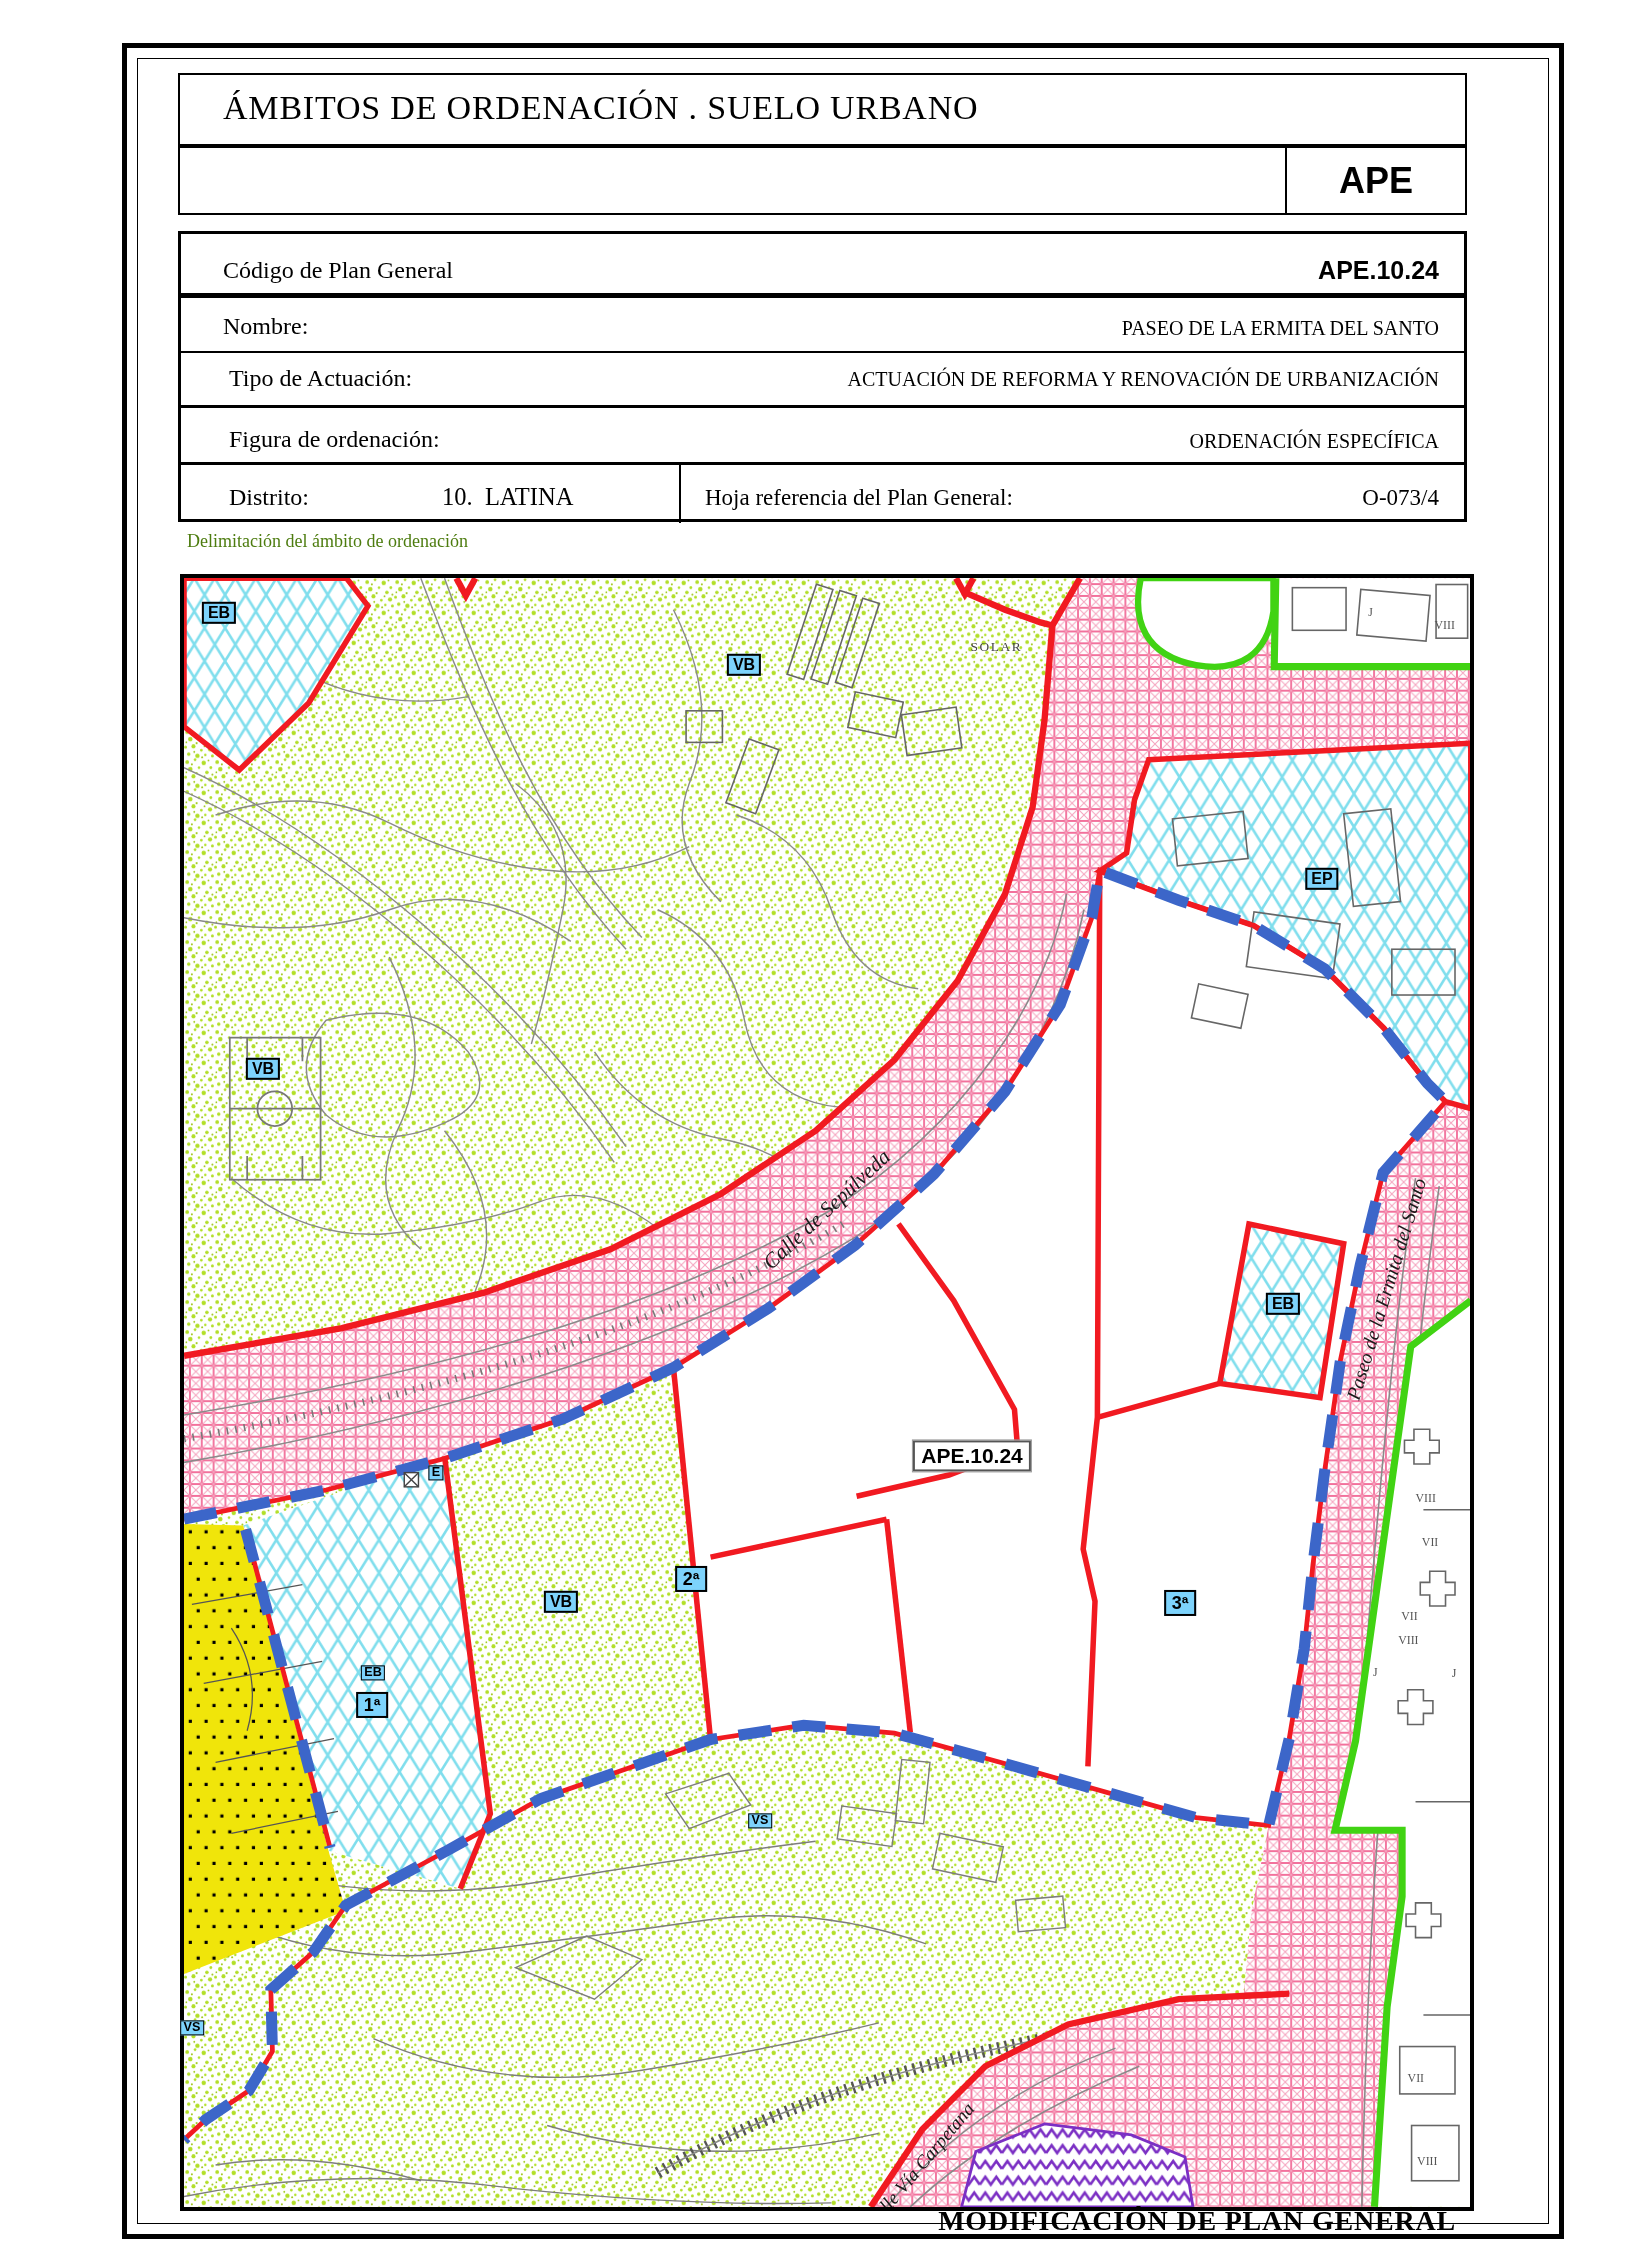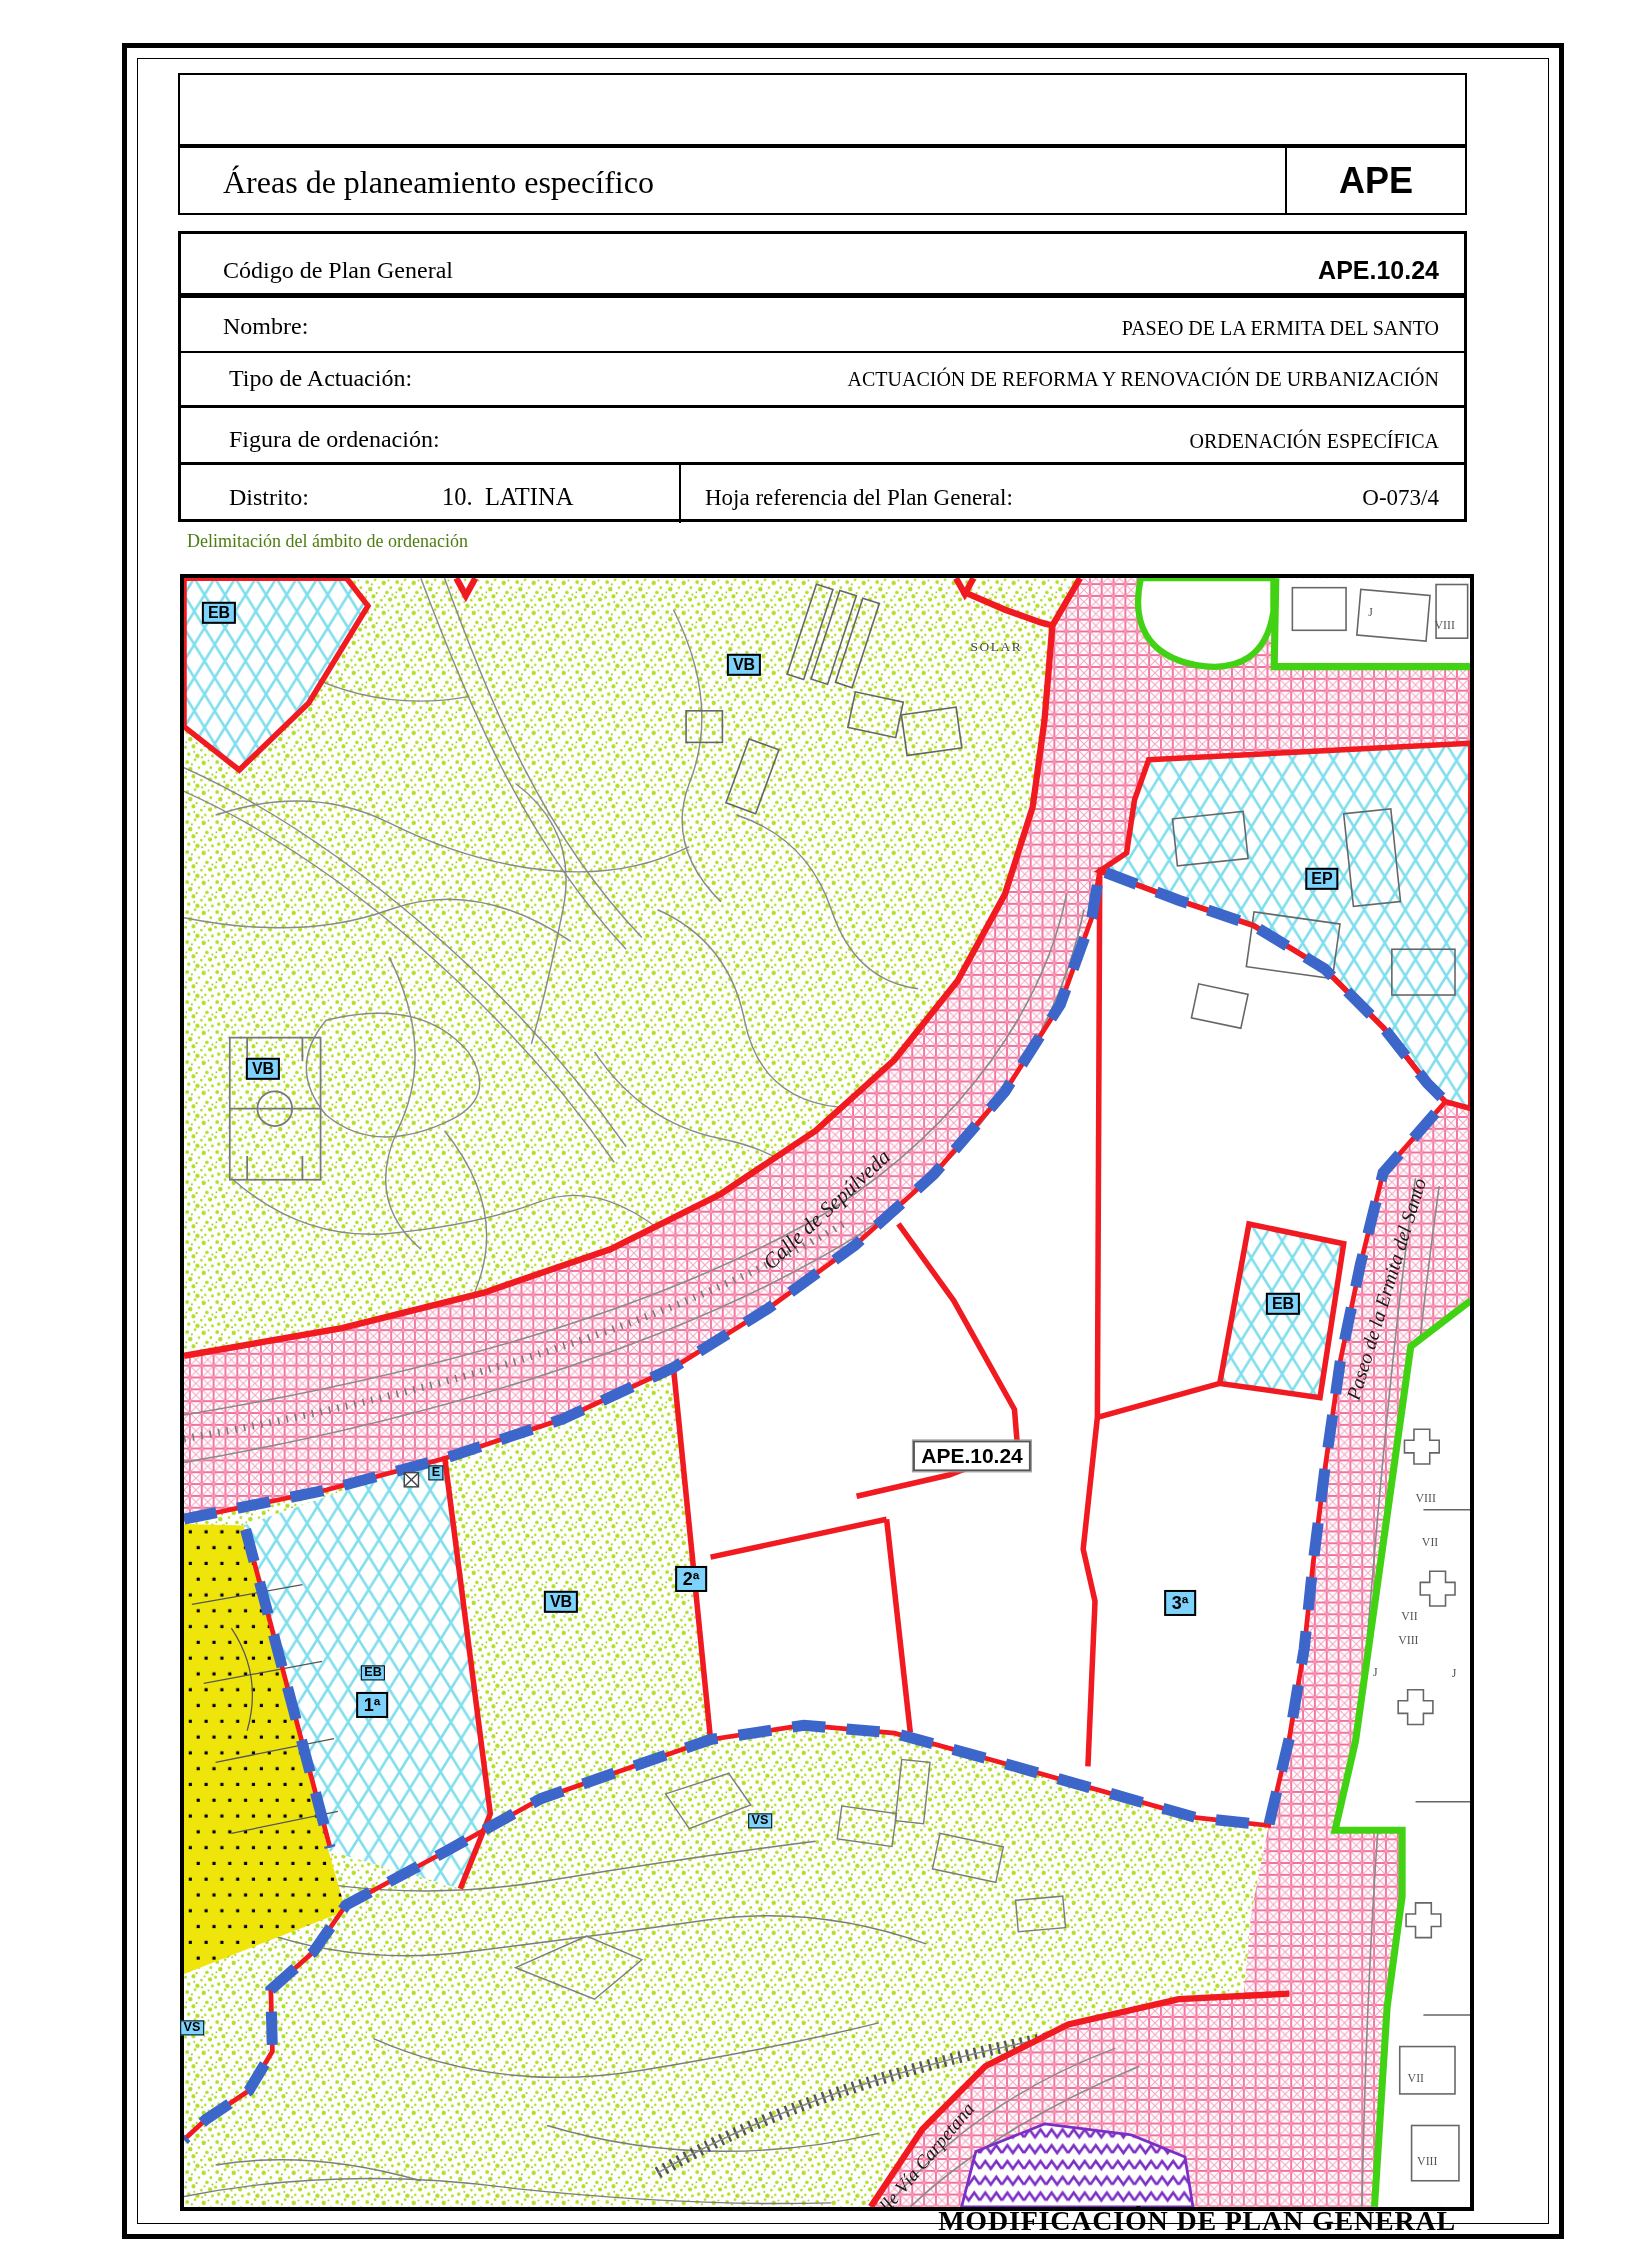--- a/index.html
+++ b/index.html
@@ -36,24 +36,24 @@
 </style>
 </head>
 <body>
 
 <div class="page">
 
   <div class="pageborder"></div>
   <div class="pageborder-i"></div>
 
   <div class="box" style="left:178px;top:73px;width:1289px;height:73px;"></div>
+  <div class="t-title">ÁMBITOS DE ORDENACIÓN . SUELO URBANO</div>
 
   <div class="box" style="left:178px;top:146px;width:1289px;height:69px;"></div>
   <div class="hline" style="left:1285px;top:146px;width:2.4px;height:69px;"></div>
-  <div class="t-sub">Áreas de planeamiento específico</div>
   <div class="t-ape">APE</div>
 
   <div class="box" style="left:178px;top:231px;width:1289px;height:291px;border-width:3.2px;"></div>
   <div class="hline" style="left:178px;top:293px;width:1289px;height:4.7px;"></div>
   <div class="hline" style="left:178px;top:351px;width:1289px;height:2.4px;"></div>
   <div class="hline" style="left:178px;top:405px;width:1289px;height:3.2px;"></div>
   <div class="hline" style="left:178px;top:462px;width:1289px;height:3.2px;"></div>
   <div class="hline" style="left:679px;top:465px;width:2.4px;height:58px;"></div>
 
   <div class="row-label" style="left:223px;top:257px;">Código de Plan General</div>

